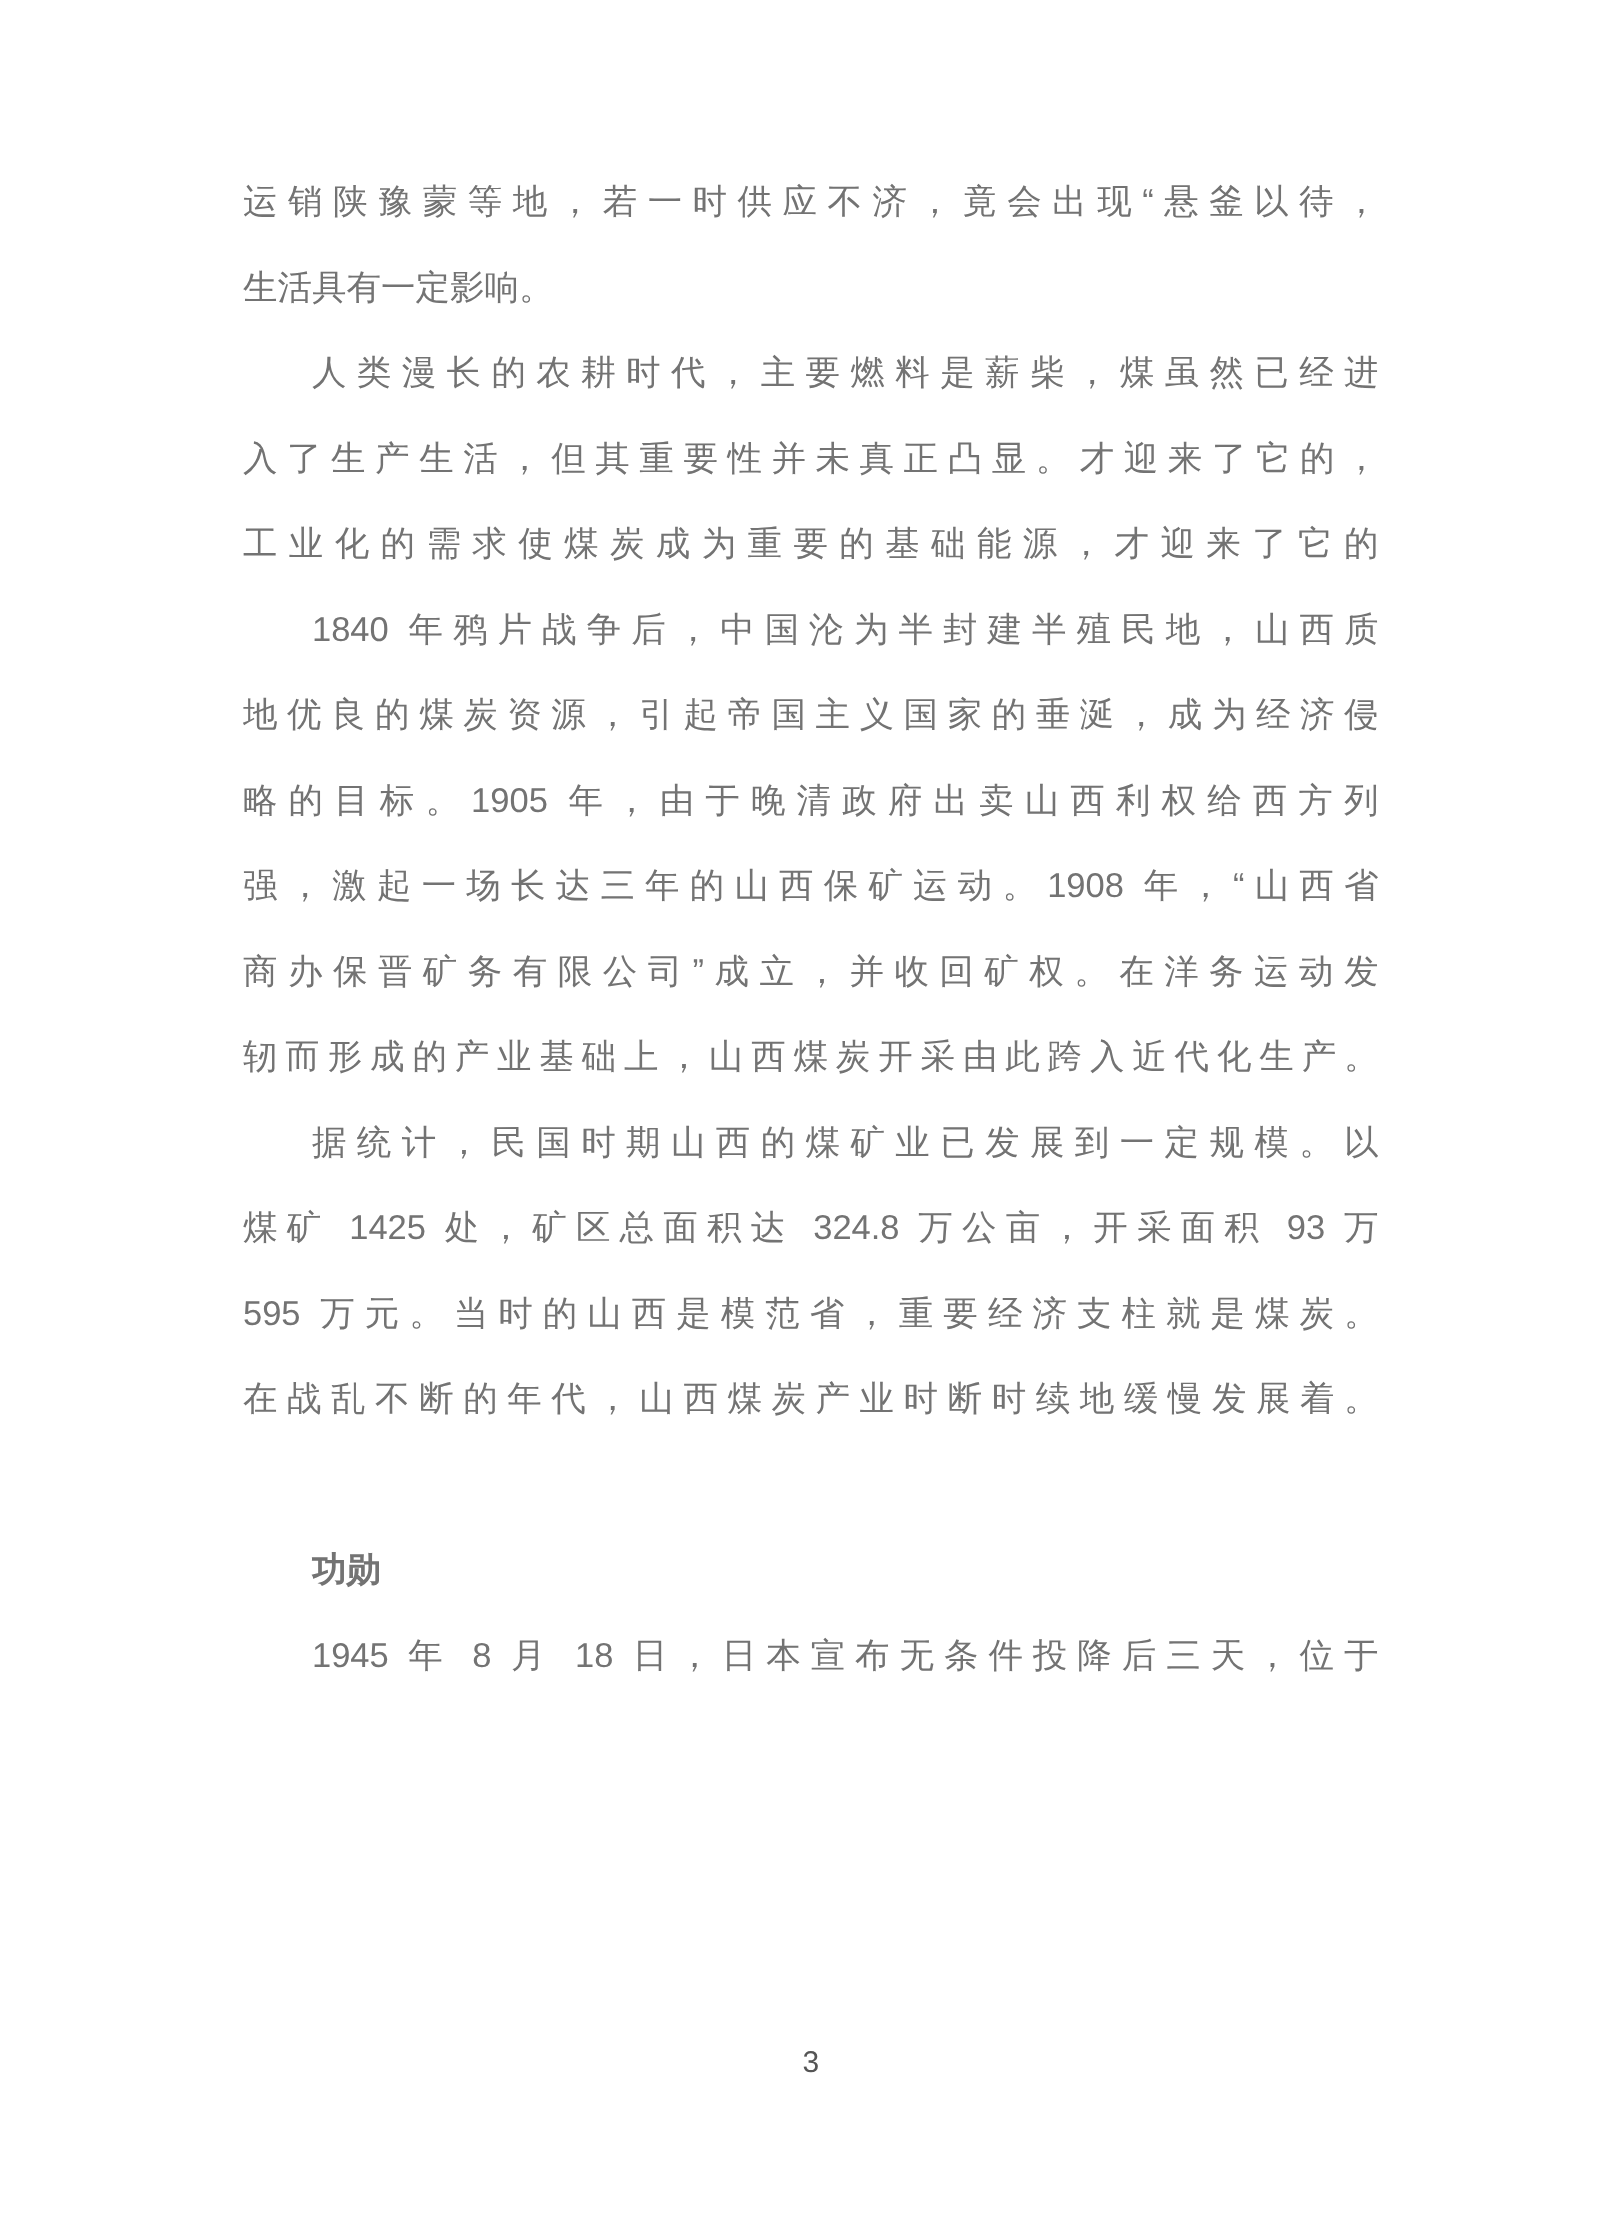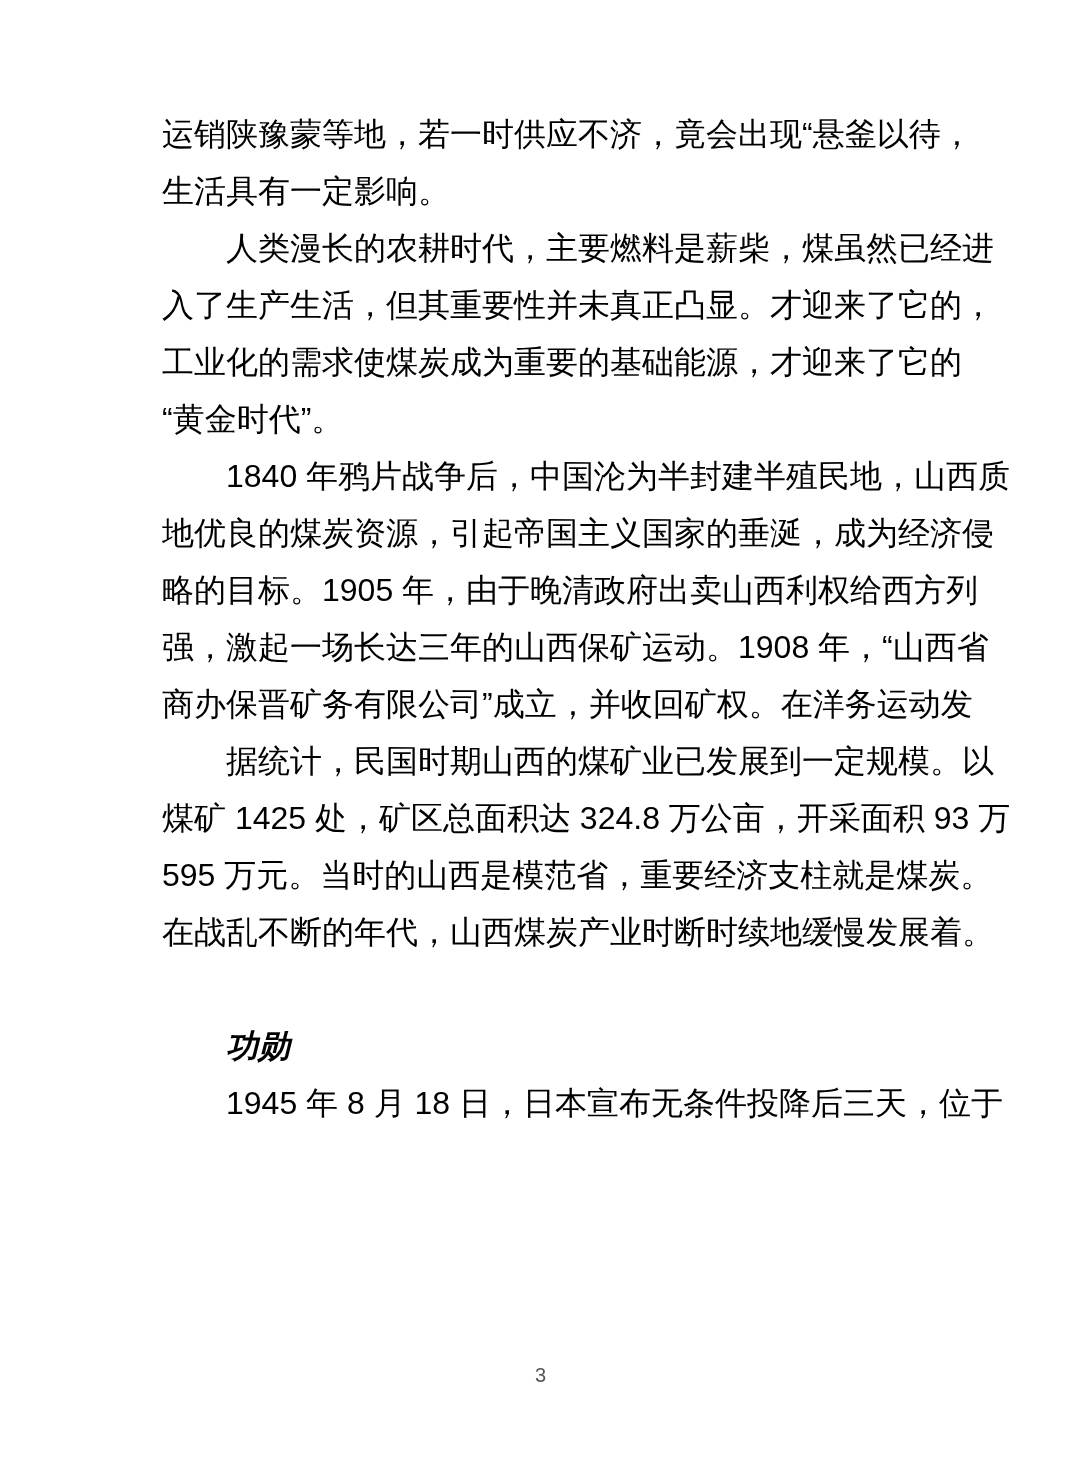--- a/index.html
+++ b/index.html
@@ -22,41 +22,40 @@
     position: absolute;
     left: 162px;
     top: 106px;
     width: 757px;
   }
   .ln {
     margin: 0;
     padding: 0;
     height: 57px;
     line-height: 57px;
-    font-size: 32px;
-    color: #000000;
+    font-size: 23px;
+    color: #737373;
     text-align: justify;
     text-align-last: justify;
     white-space: nowrap;
     font-weight: 400;
   }
   .ln.last {
     text-align: right;
     text-align-last: left;
   }
   .ln.indent {
     text-indent: 2em;
   }
   .heading {
     font-weight: 700;
     text-align: right;
     text-align-last: left;
     text-indent: 2em;
     margin-top: 57px;
-    font-style: italic;
   }
   .pagenum {
     position: absolute;
     left: 162px;
     top: 1360px;
     width: 757px;
     height: 30px;
     line-height: 30px;
     text-align: center;
     font-size: 20px;
@@ -66,26 +65,26 @@
 </head>
 <body>
 
 <div class="page">
   <div class="textcol">
     <p class="ln">运销陕豫蒙等地，若一时供应不济，竟会出现“悬釜以待，</p>
     <p class="ln last">生活具有一定影响。</p>
     <p class="ln indent">人类漫长的农耕时代，主要燃料是薪柴，煤虽然已经进</p>
     <p class="ln">入了生产生活，但其重要性并未真正凸显。才迎来了它的，</p>
     <p class="ln">工业化的需求使煤炭成为重要的基础能源，才迎来了它的</p>
-    <p class="ln last">“黄金时代”。</p>
     <p class="ln indent">1840 年鸦片战争后，中国沦为半封建半殖民地，山西质</p>
     <p class="ln">地优良的煤炭资源，引起帝国主义国家的垂涎，成为经济侵</p>
     <p class="ln">略的目标。1905 年，由于晚清政府出卖山西利权给西方列</p>
     <p class="ln">强，激起一场长达三年的山西保矿运动。1908 年，“山西省</p>
     <p class="ln">商办保晋矿务有限公司”成立，并收回矿权。在洋务运动发</p>
+    <p class="ln">轫而形成的产业基础上，山西煤炭开采由此跨入近代化生产。</p>
     <p class="ln indent">据统计，民国时期山西的煤矿业已发展到一定规模。以</p>
     <p class="ln">煤矿 1425 处，矿区总面积达 324.8 万公亩，开采面积 93 万</p>
     <p class="ln">595 万元。当时的山西是模范省，重要经济支柱就是煤炭。</p>
     <p class="ln">在战乱不断的年代，山西煤炭产业时断时续地缓慢发展着。</p>
     <h2 class="ln heading">功勋</h2>
     <p class="ln indent">1945 年 8 月 18 日，日本宣布无条件投降后三天，位于</p>
   </div>
   <div class="pagenum">3</div>
 </div>
 

